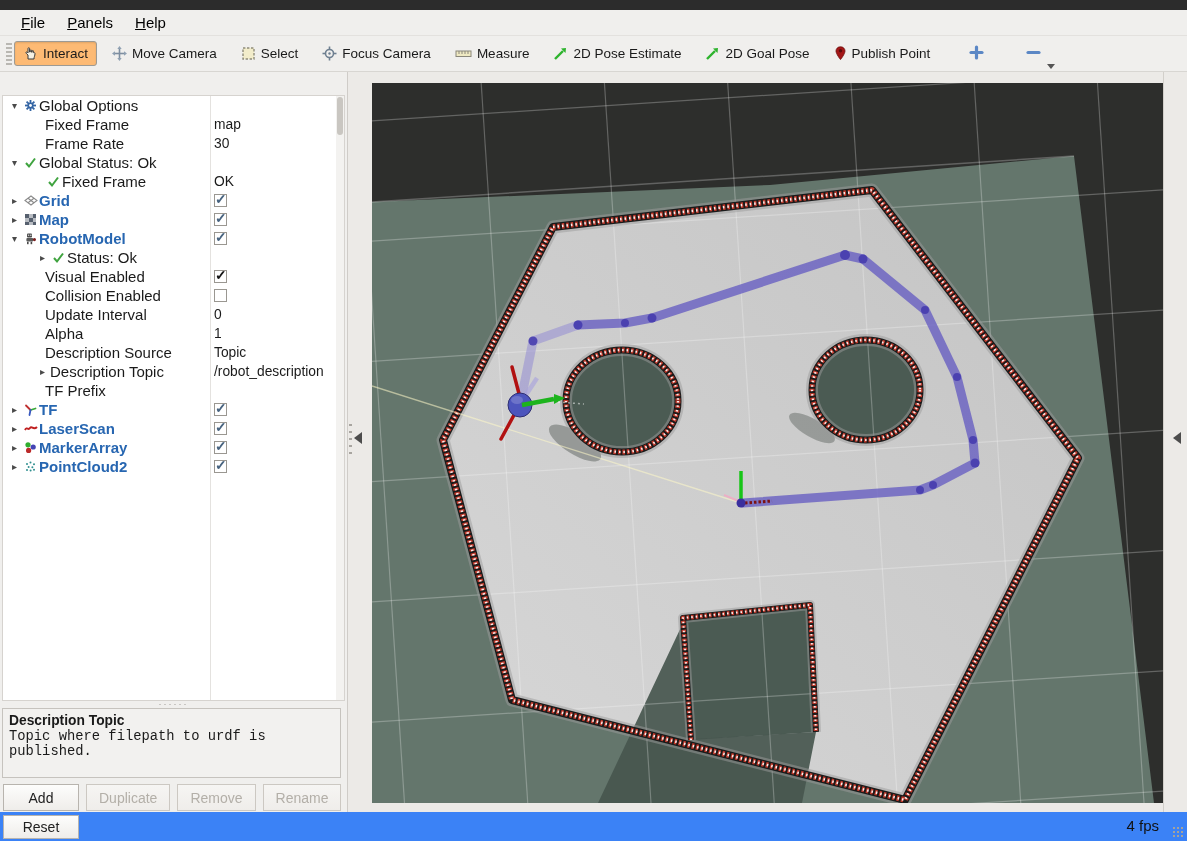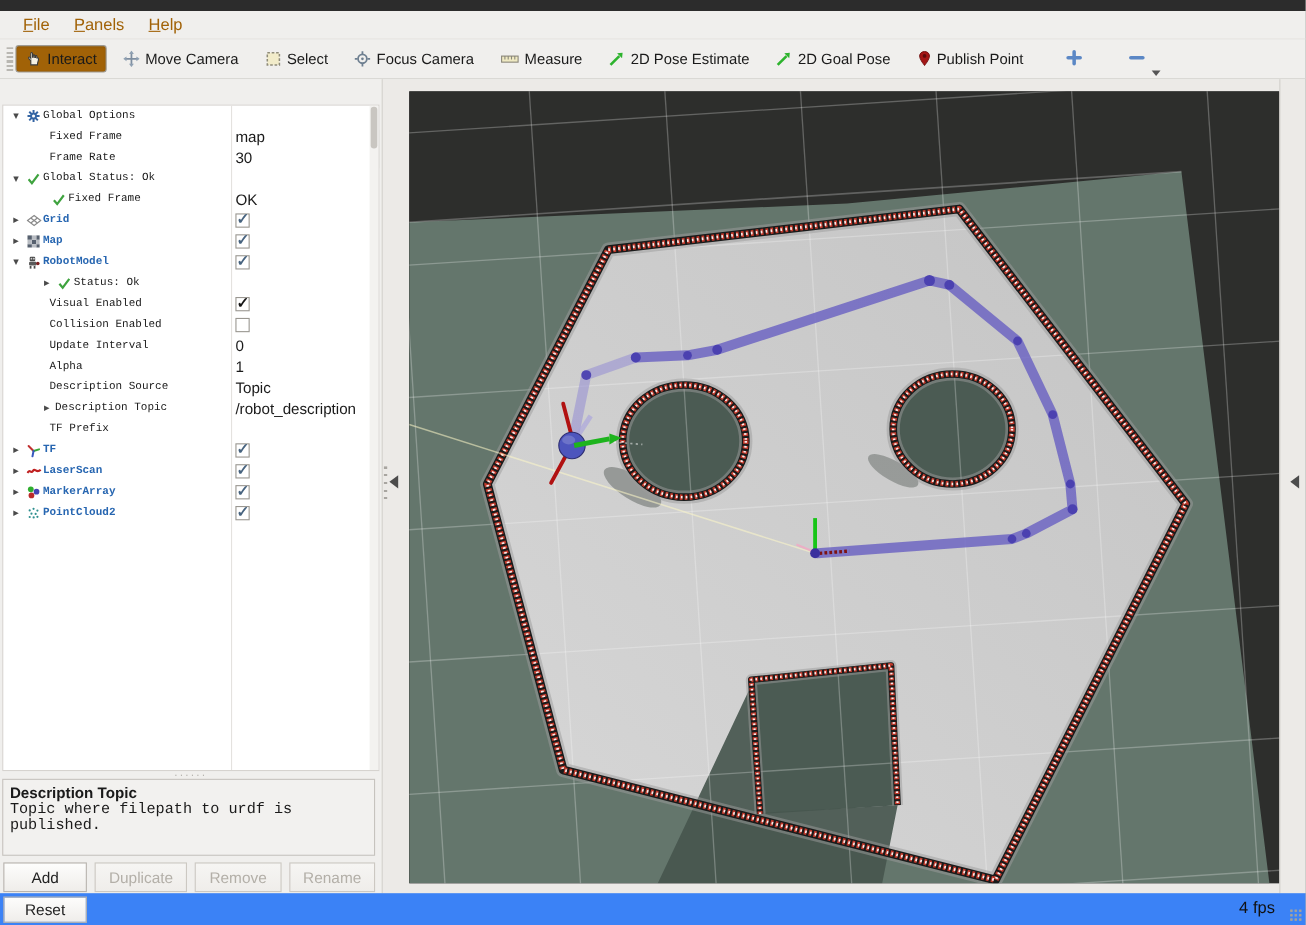--- a/index.html
+++ b/index.html
@@ -2,27 +2,27 @@
 <html><head>
 <meta charset="utf-8">
 <style>
   * { margin:0; padding:0; box-sizing:border-box; }
   html,body { width:1187px; height:841px; overflow:hidden; }
   body { font-family:"Liberation Sans", sans-serif; background:#f0efed; position:relative; font-size:14px; color:#1a1a1a; }
 
   
   .titlebar { position:absolute; left:0; top:0; width:1187px; height:10px; background:#2c2c2c; }
   .menubar  { position:absolute; left:0; top:10px; width:1187px; height:26px; background:#f0efed; display:flex; align-items:center; padding-left:10px; border-bottom:1px solid #e3e1de; }
-  .menu-item { display:inline-block; padding:2px 11px; font-size:15px; color:#a16207; cursor:default; }
+  .menu-item { display:inline-block; padding:2px 11px; font-size:15px; color:#000000; cursor:default; }
   .menu-item::first-letter { text-decoration:underline; }
 
   .toolbar { position:absolute; left:0; top:36px; width:1187px; height:36px; background:#f0efed; border-bottom:1px solid #d8d6d2; display:flex; align-items:center; padding-left:4px; }
   .tb-grip { width:6px; height:22px; margin:0 2px; background:repeating-linear-gradient(to bottom,#b9b7b2 0 2px,transparent 2px 4px); }
   .tool { display:flex; align-items:center; gap:5px; padding:4px 8px; margin-right:6px; font-size:13.5px; border:1px solid transparent; border-radius:3px; }
-  .tool.active { background:#a16207; border:1px solid #9d9a94; box-shadow:inset 0 1px 2px rgba(0,0,0,.12); }
+  .tool.active { background:#fdba74; border:1px solid #9d9a94; box-shadow:inset 0 1px 2px rgba(0,0,0,.12); }
   .tool svg { display:block; }
   .zoom-btn { display:flex; align-items:center; padding:4px 6px; margin-left:18px; position:relative; }
   .caret-down { position:absolute; right:-8px; bottom:-2px; width:0; height:0; border-left:4px solid transparent; border-right:4px solid transparent; border-top:5px solid #555; }
 
   
   .displays-panel { position:absolute; left:0; top:72px; width:348px; height:740px; background:#f0efed; border-right:1px solid #cfccc8; }
   .panel-header { position:absolute; left:2px; top:2px; right:2px; height:35px; background:linear-gradient(#f4f3f1,#e4e2de); display:flex; align-items:flex-end; padding:0 4px; border:1px solid #d6d3cf;margin-top:44px; }
   .panel-title { font-size:13.5px; font-weight:bold; color:#222; margin-left:5px; flex:1; }
   .close-btn { width:15px; height:15px; border-radius:50%; background:radial-gradient(circle at 35% 30%, #e05b5b, #b61f1f); border:1px solid #8e1717; position:relative; }
   .close-btn::before, .close-btn::after { content:""; position:absolute; left:3px; top:6px; width:7px; height:1.6px; background:#fff; }
@@ -33,21 +33,21 @@
   .tree::after { content:""; position:absolute; left:207px; top:0; bottom:0; width:1px; background:#e4e2df; }
   .tree-scrollbar { position:absolute; right:0; top:0; bottom:0; width:8px; background:#f3f2f0; }
   .tree-scrollbar .thumb { position:absolute; top:1px; left:1px; width:6px; height:38px; border-radius:3px; background:#c9c6c1; }
   .trow { display:flex; align-items:center; height:19px; position:relative; }
   .name-cell { flex:0 0 207px; display:flex; align-items:center; height:19px; overflow:hidden; }
   .val-cell  { flex:1; display:flex; align-items:center; height:19px; padding-left:4px; gap:4px; overflow:hidden; }
   .exp { width:15px; flex:0 0 15px; font-size:10px; color:#4a4a4a; text-align:center; line-height:19px; }
   .exp.d::before { content:"▾"; }
   .exp.r::before { content:"▸"; }
   .ticon { width:17px; flex:0 0 17px; display:flex; justify-content:center; }
-  .tlabel { font-size:10px; white-space:nowrap;font-family:Liberation Mono, monospace; }
+  .tlabel { font-size:15px; white-space:nowrap; }
   .tlabel.disp { color:#2766b1; font-weight:bold; }
   .tval { font-size:13.8px; white-space:nowrap; }
   .cb { width:13px; height:13px; border:1px solid #9a9791; background:#fff; position:relative; flex:0 0 13px; }
   .cb[data-state="checked"]::after { content:"✓"; position:absolute; left:0px; top:-4px; font-size:14px; font-weight:bold; color:#47637f; }
   .cb.dark[data-state="checked"]::after { color:#141414; }
   .swatch { width:13px; height:13px; background:#2f2f2f; border:1px solid #111; flex:0 0 13px; }
   .pad4  { padding-left:4px; }
   .pad24 { padding-left:32px; }
   .pad42 { padding-left:42px; }
 

